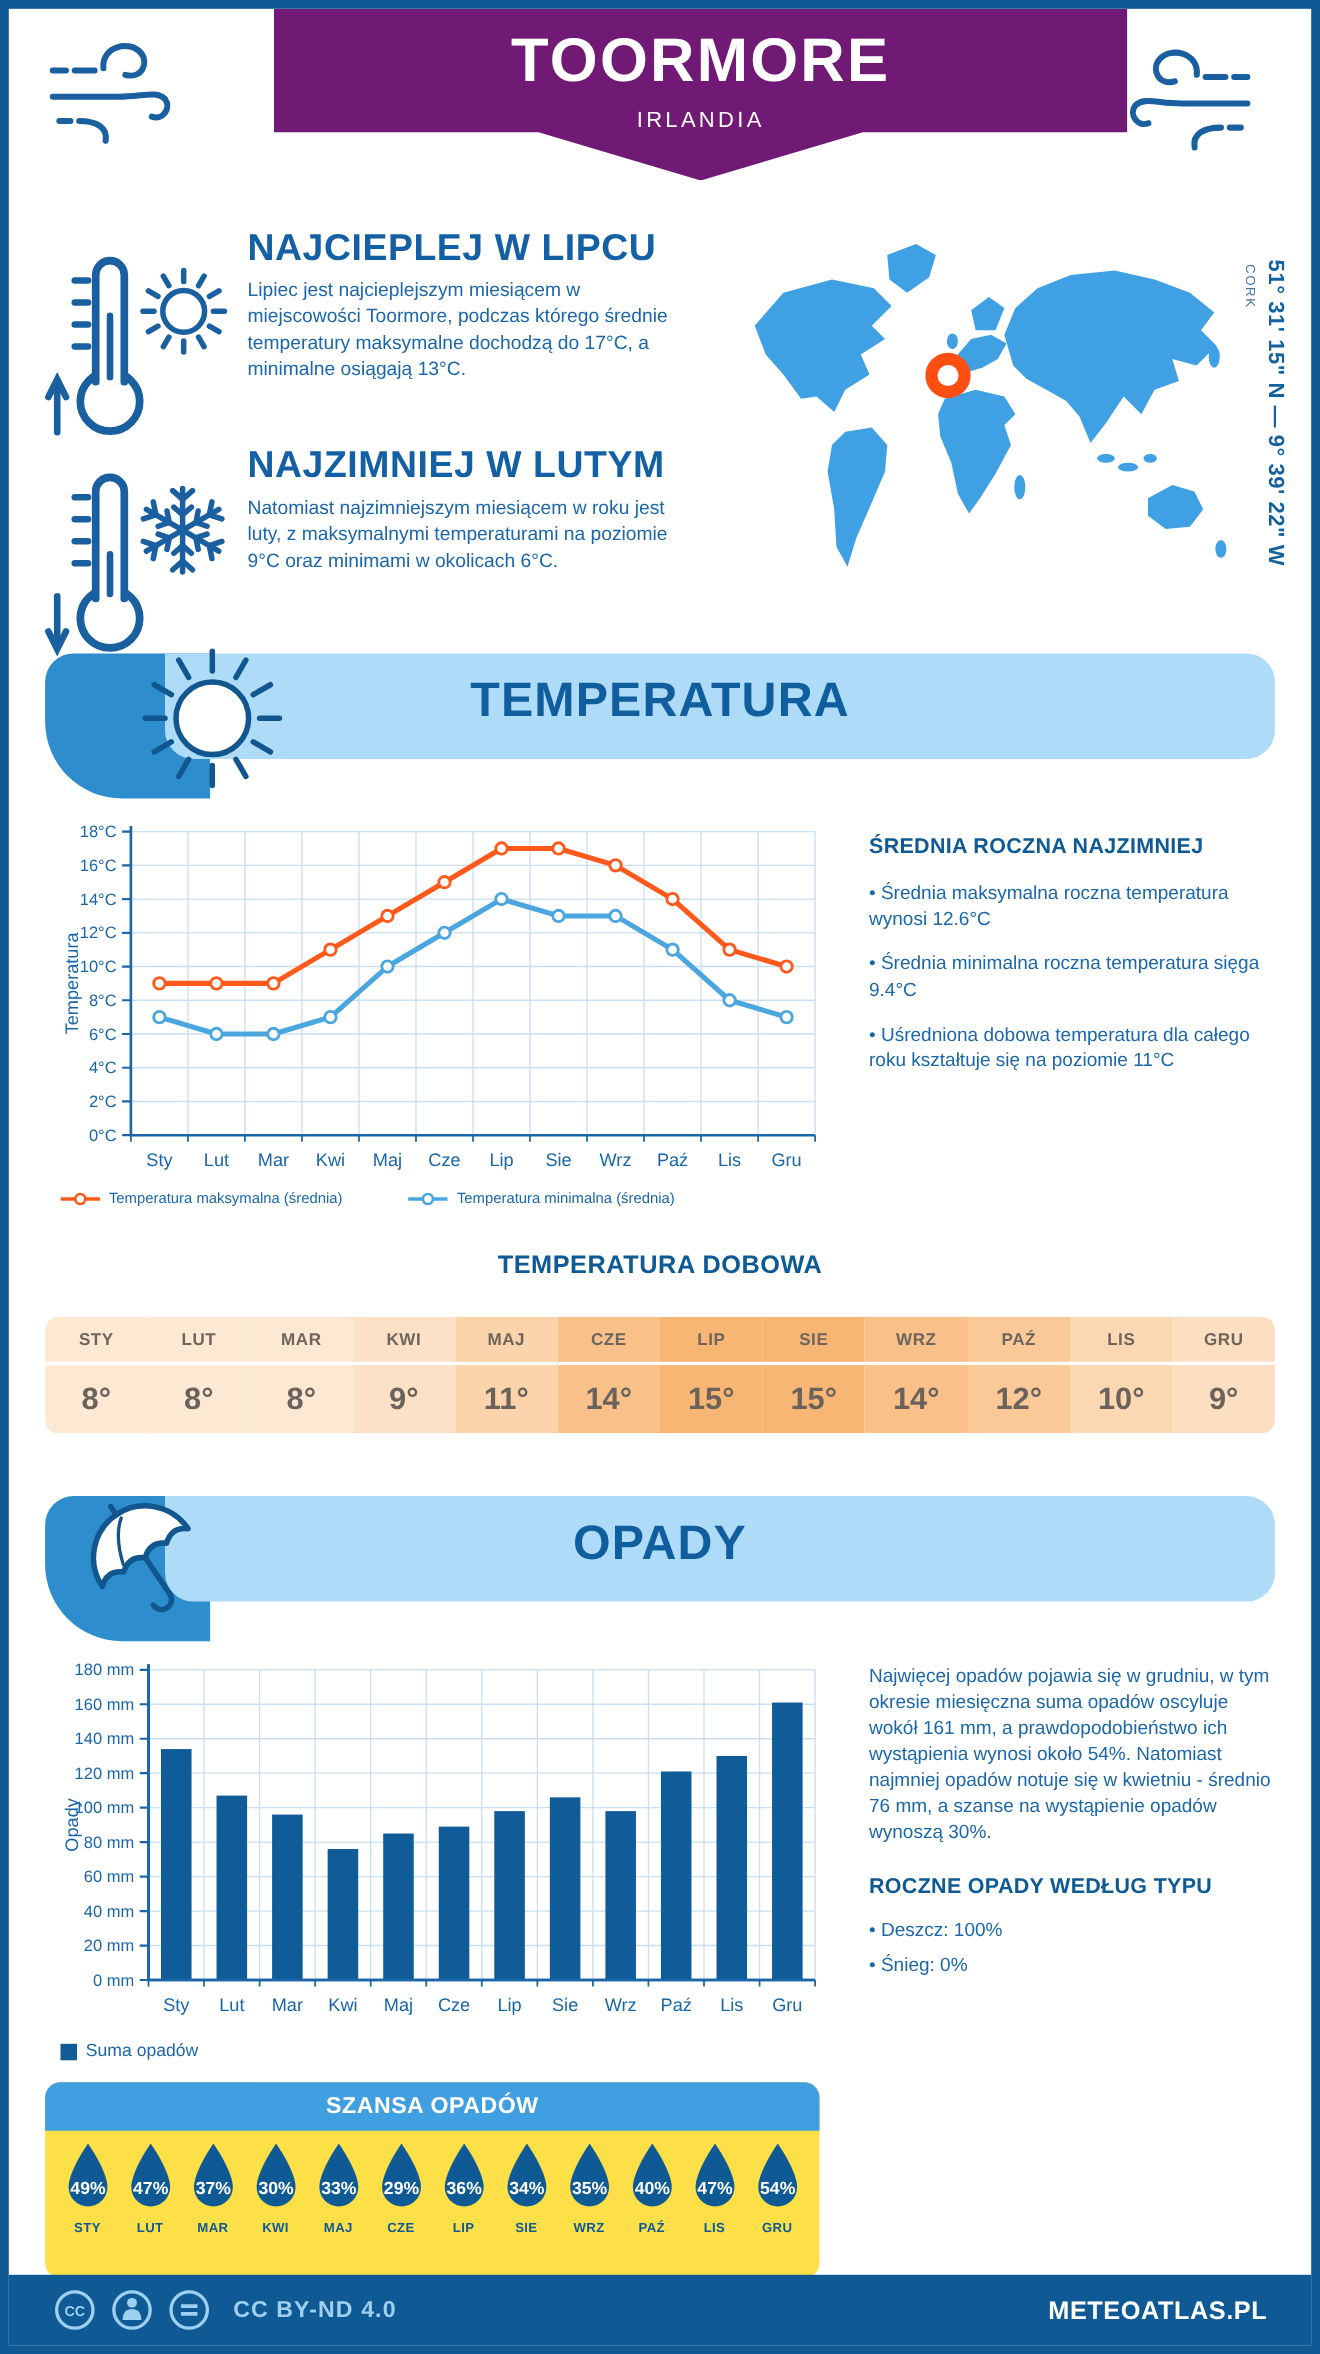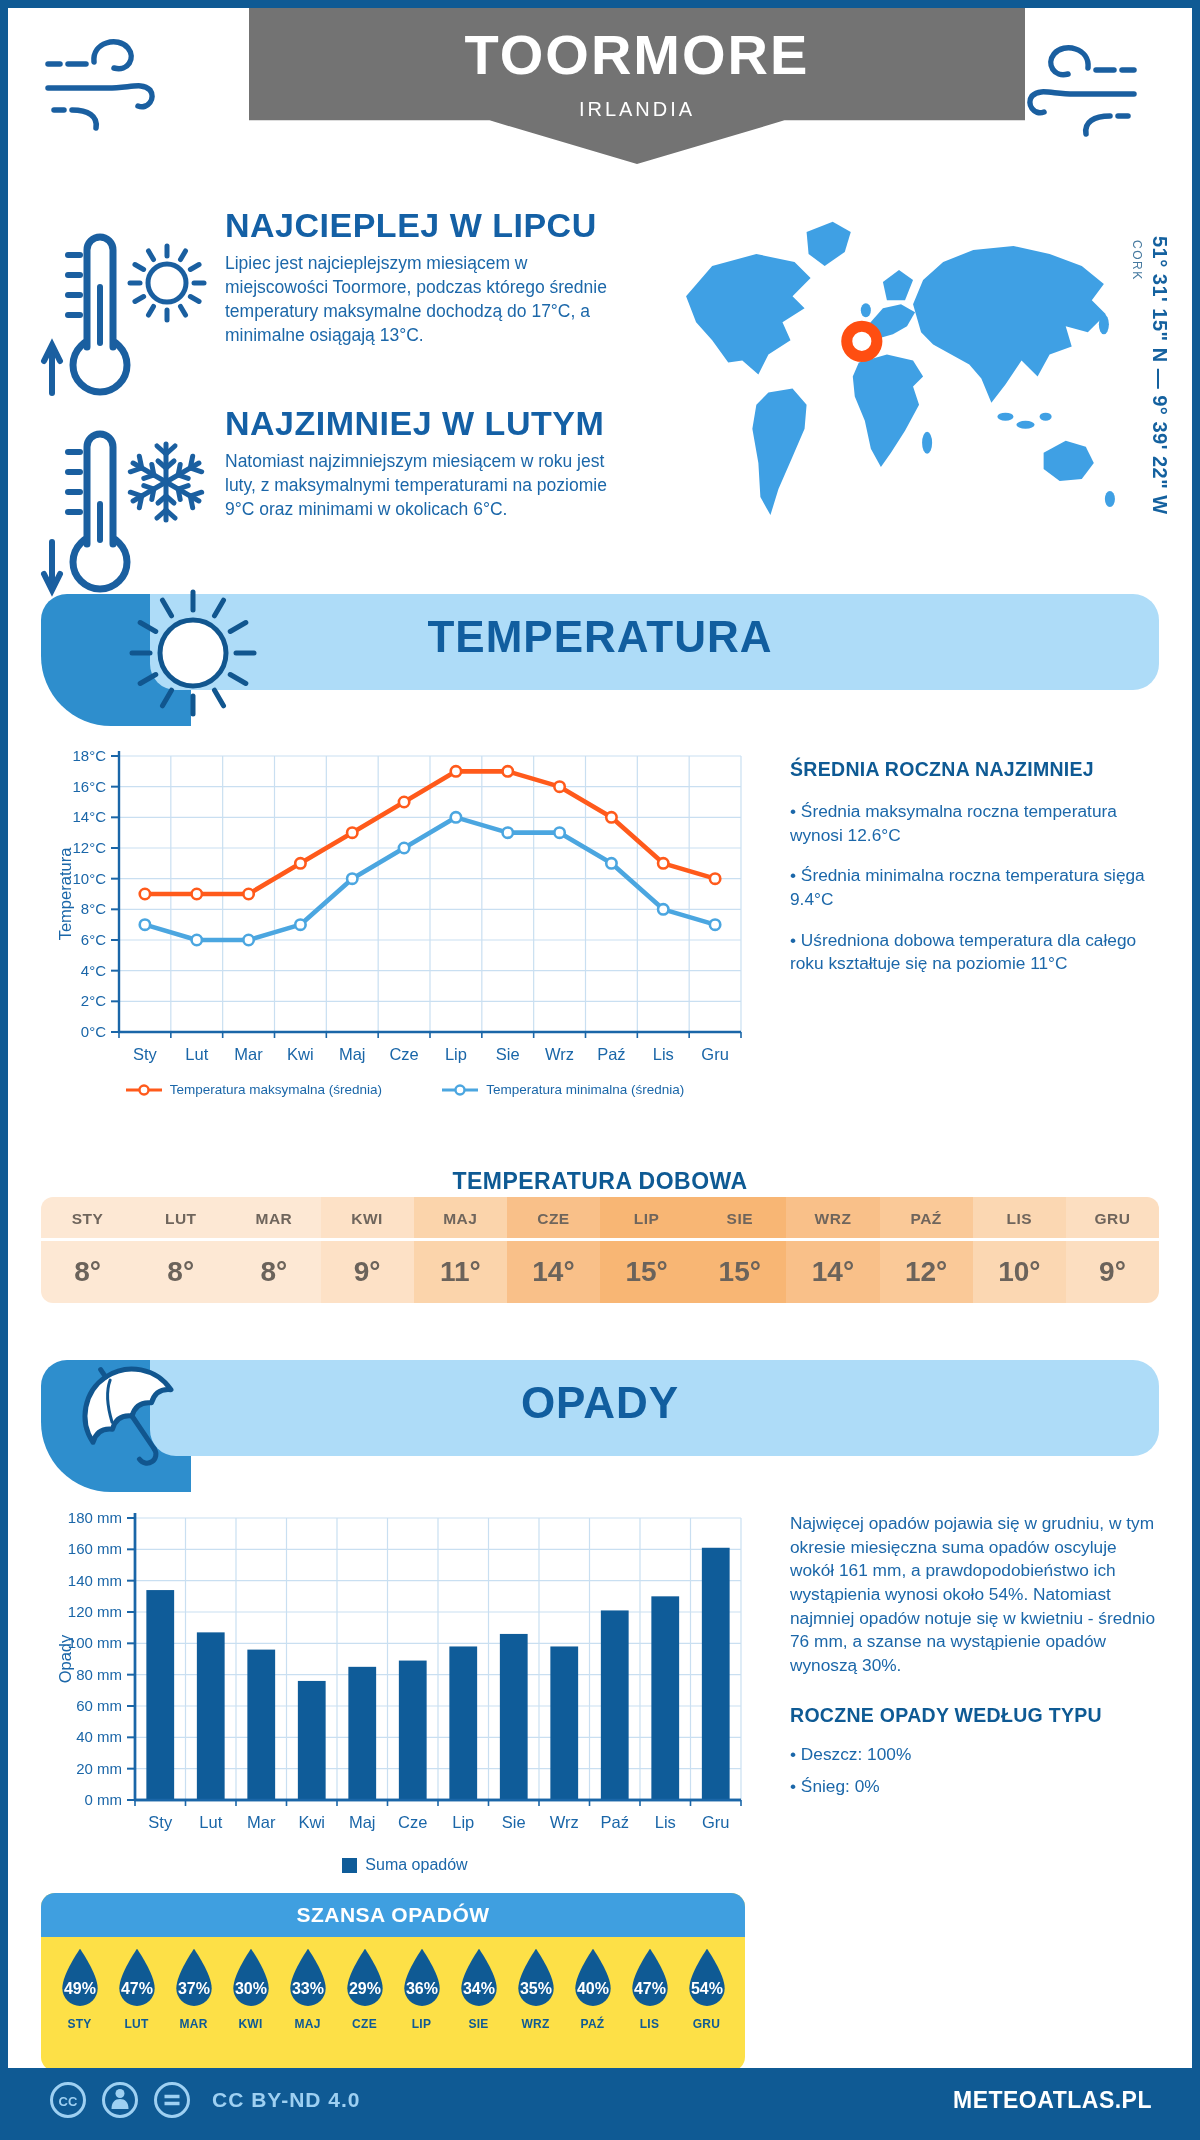--- a/index.html
+++ b/index.html
@@ -5,21 +5,21 @@
   html,body{margin:0;padding:0;background:#dfe6ec;}
   .page{position:relative;width:1200px;height:2140px;background:#ffffff;margin:0 auto;
         font-family:"Liberation Sans",sans-serif;overflow:hidden;}
   .frame{position:absolute;background:#0f5a94;}
   .frame.top{left:0;top:0;width:1200px;height:8px;}
   .frame.left{left:0;top:0;width:8px;height:2140px;}
   .frame.right{right:0;top:0;width:8px;height:2140px;}
   .frame.bottom{left:0;bottom:0;width:1200px;height:8px;}
 
   
-  .banner{position:absolute;left:249px;top:8px;width:776px;height:156px;background:#737373;
+  .banner{position:absolute;left:249px;top:8px;width:776px;height:156px;background:#701a75;
           clip-path:polygon(0 0,100% 0,100% 72%,69% 72%,50% 100%,31% 72%,0 72%);}
   .banner h1{margin:0;position:absolute;left:0;top:14px;width:100%;text-align:center;
              color:#fff;font-size:56px;font-weight:bold;letter-spacing:2px;}
   .banner .sub{position:absolute;left:0;top:90px;width:100%;text-align:center;
                color:#fff;font-size:20px;letter-spacing:3px;}
   .windicon{position:absolute;}
 
   
   .sec-title{position:absolute;left:225px;font-size:34px;font-weight:bold;color:#1460a5;letter-spacing:.5px;}
   .sec-text{position:absolute;left:225px;width:405px;font-size:17.5px;line-height:1.38;color:#1b67a9;}
@@ -32,32 +32,32 @@
 
   
   .band-corner{position:absolute;width:150px;height:132px;background:#2e8ecd;border-radius:26px 0 0 70px;}
   .band{position:absolute;width:1009px;height:96px;background:#aedcf8;border-radius:0 26px 26px 26px;left:150px;}
   .band-title{position:absolute;left:41px;width:1118px;text-align:center;
               font-size:44px;font-weight:bold;color:#115e9f;letter-spacing:1px;}
 
   
   .chart{position:absolute;left:55px;}
   .chart text{font-family:"Liberation Sans",sans-serif;}
-  .legend{position:absolute;left:55px;width:700px;display:flex;justify-content:center;gap:60px;align-items:center;}
+  .legend{position:absolute;left:55px;width:700px;display:flex;justify-content:flex-start;gap:60px;align-items:center;}
   .legend .item{display:flex;align-items:center;gap:8px;font-size:13.5px;color:#1b67a9;}
   .legend .sq{width:15px;height:15px;background:#0f5c99;display:inline-block;}
 
   
   .col-h{font-size:19.5px;font-weight:bold;color:#0e5a94;letter-spacing:.3px;}
   .rcol{position:absolute;left:790px;width:375px;color:#1b67a9;font-size:17.3px;line-height:1.37;}
   .rcol .bullet{margin-bottom:17px;}
   .rcol p{margin:0 0 18px 0;}
 
   
-  .daily-title{position:absolute;left:0;top:1168px;width:1200px;text-align:center;
+  .daily-title{position:absolute;left:0;top:1136px;width:1200px;text-align:center;
                font-size:23px;font-weight:bold;color:#0e5a94;letter-spacing:.5px;}
   .ttable{position:absolute;left:41px;top:1197px;width:1118px;height:106px;border-radius:12px;
           overflow:hidden;display:flex;}
   .tcol{flex:1;display:flex;flex-direction:column;}
   .tcol .th{height:41px;line-height:43px;text-align:center;font-size:15.5px;font-weight:bold;
             color:#6f655c;border-bottom:3px solid #fff;letter-spacing:.5px;}
   .tcol .tv{flex:1;display:flex;align-items:center;justify-content:center;
             font-size:28px;font-weight:bold;color:#6b635b;}
 
   

